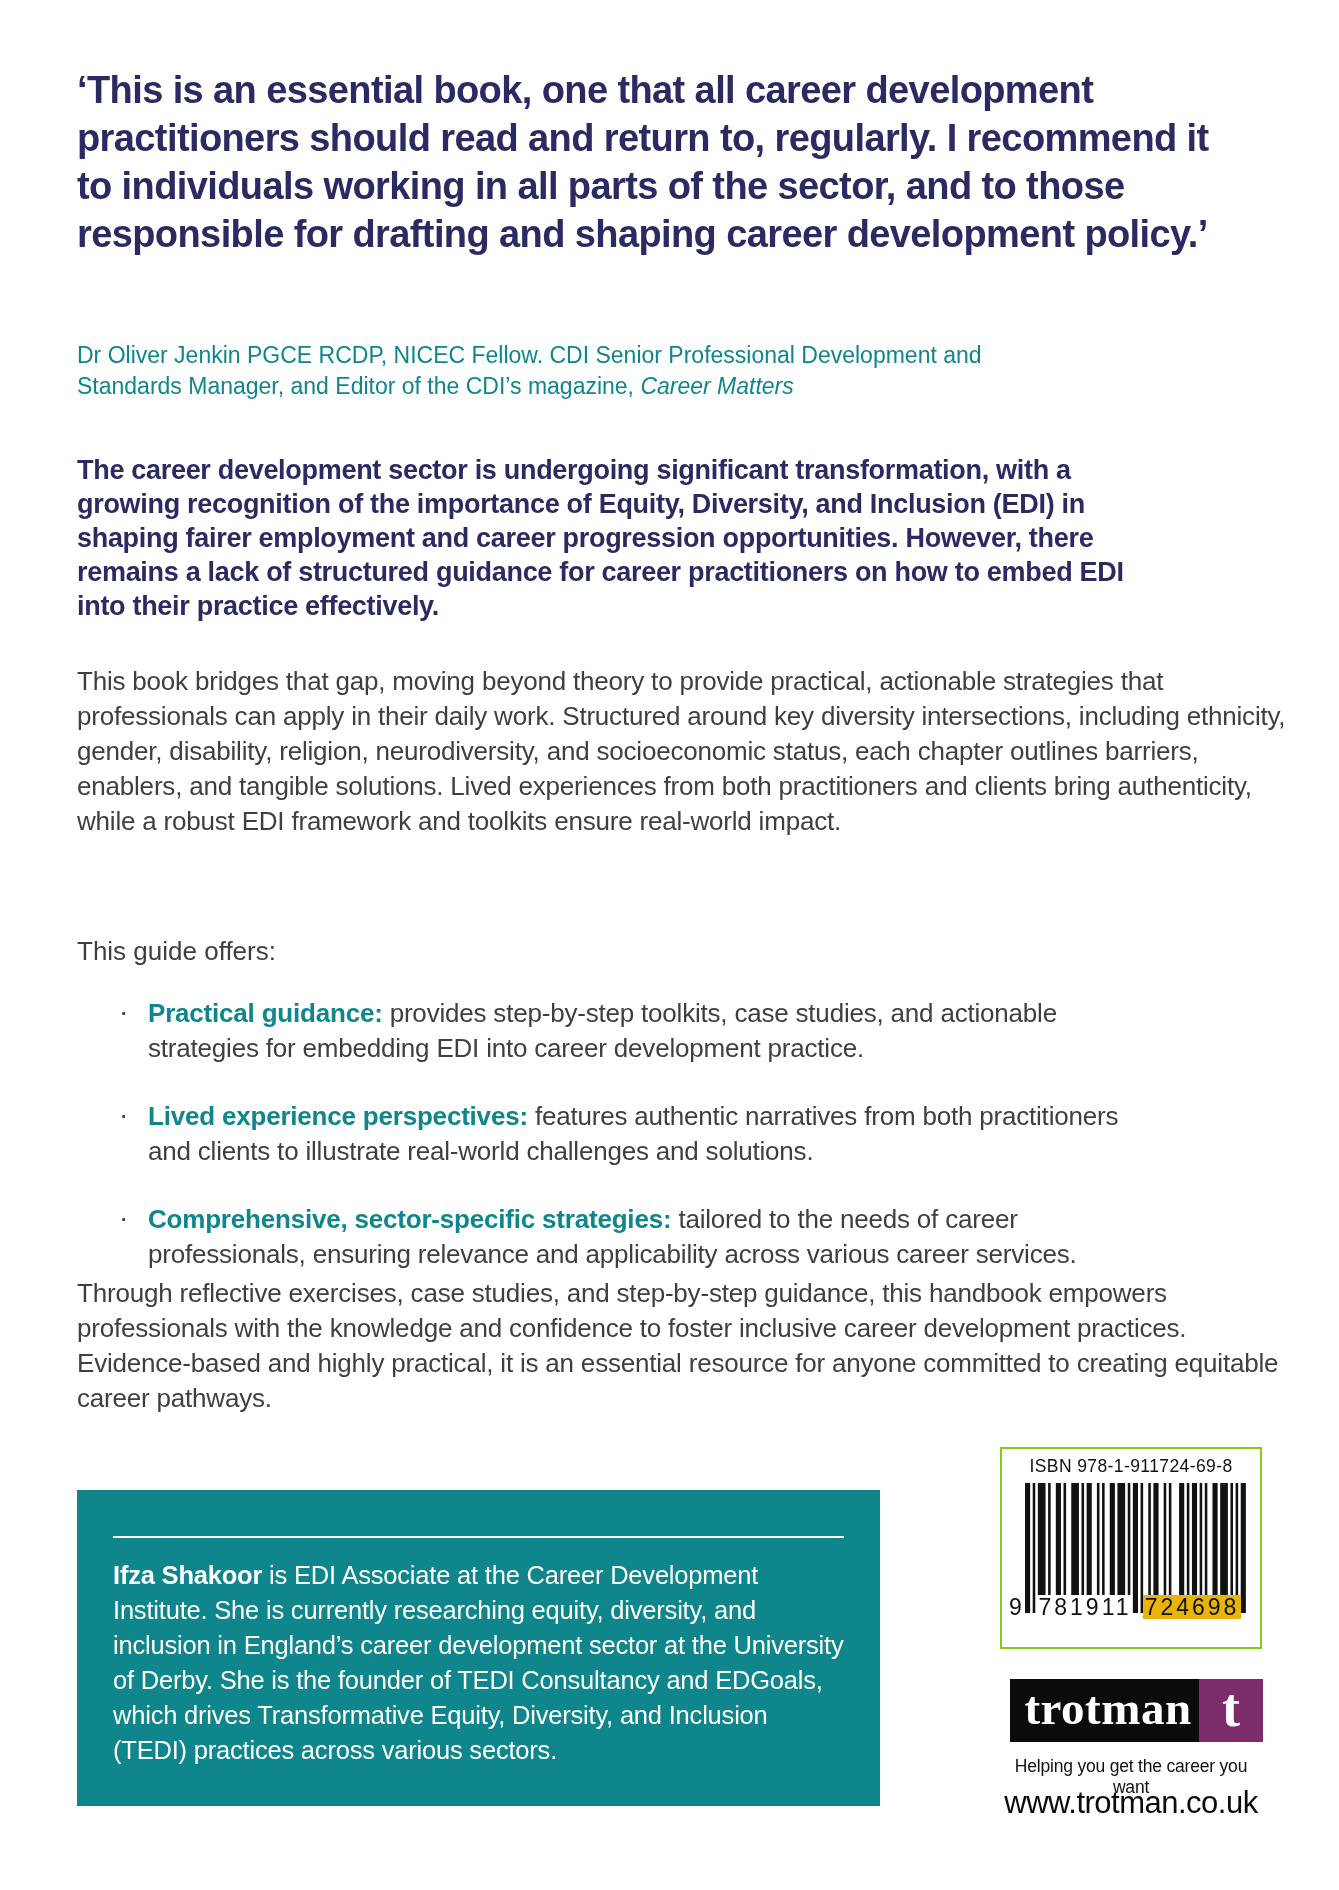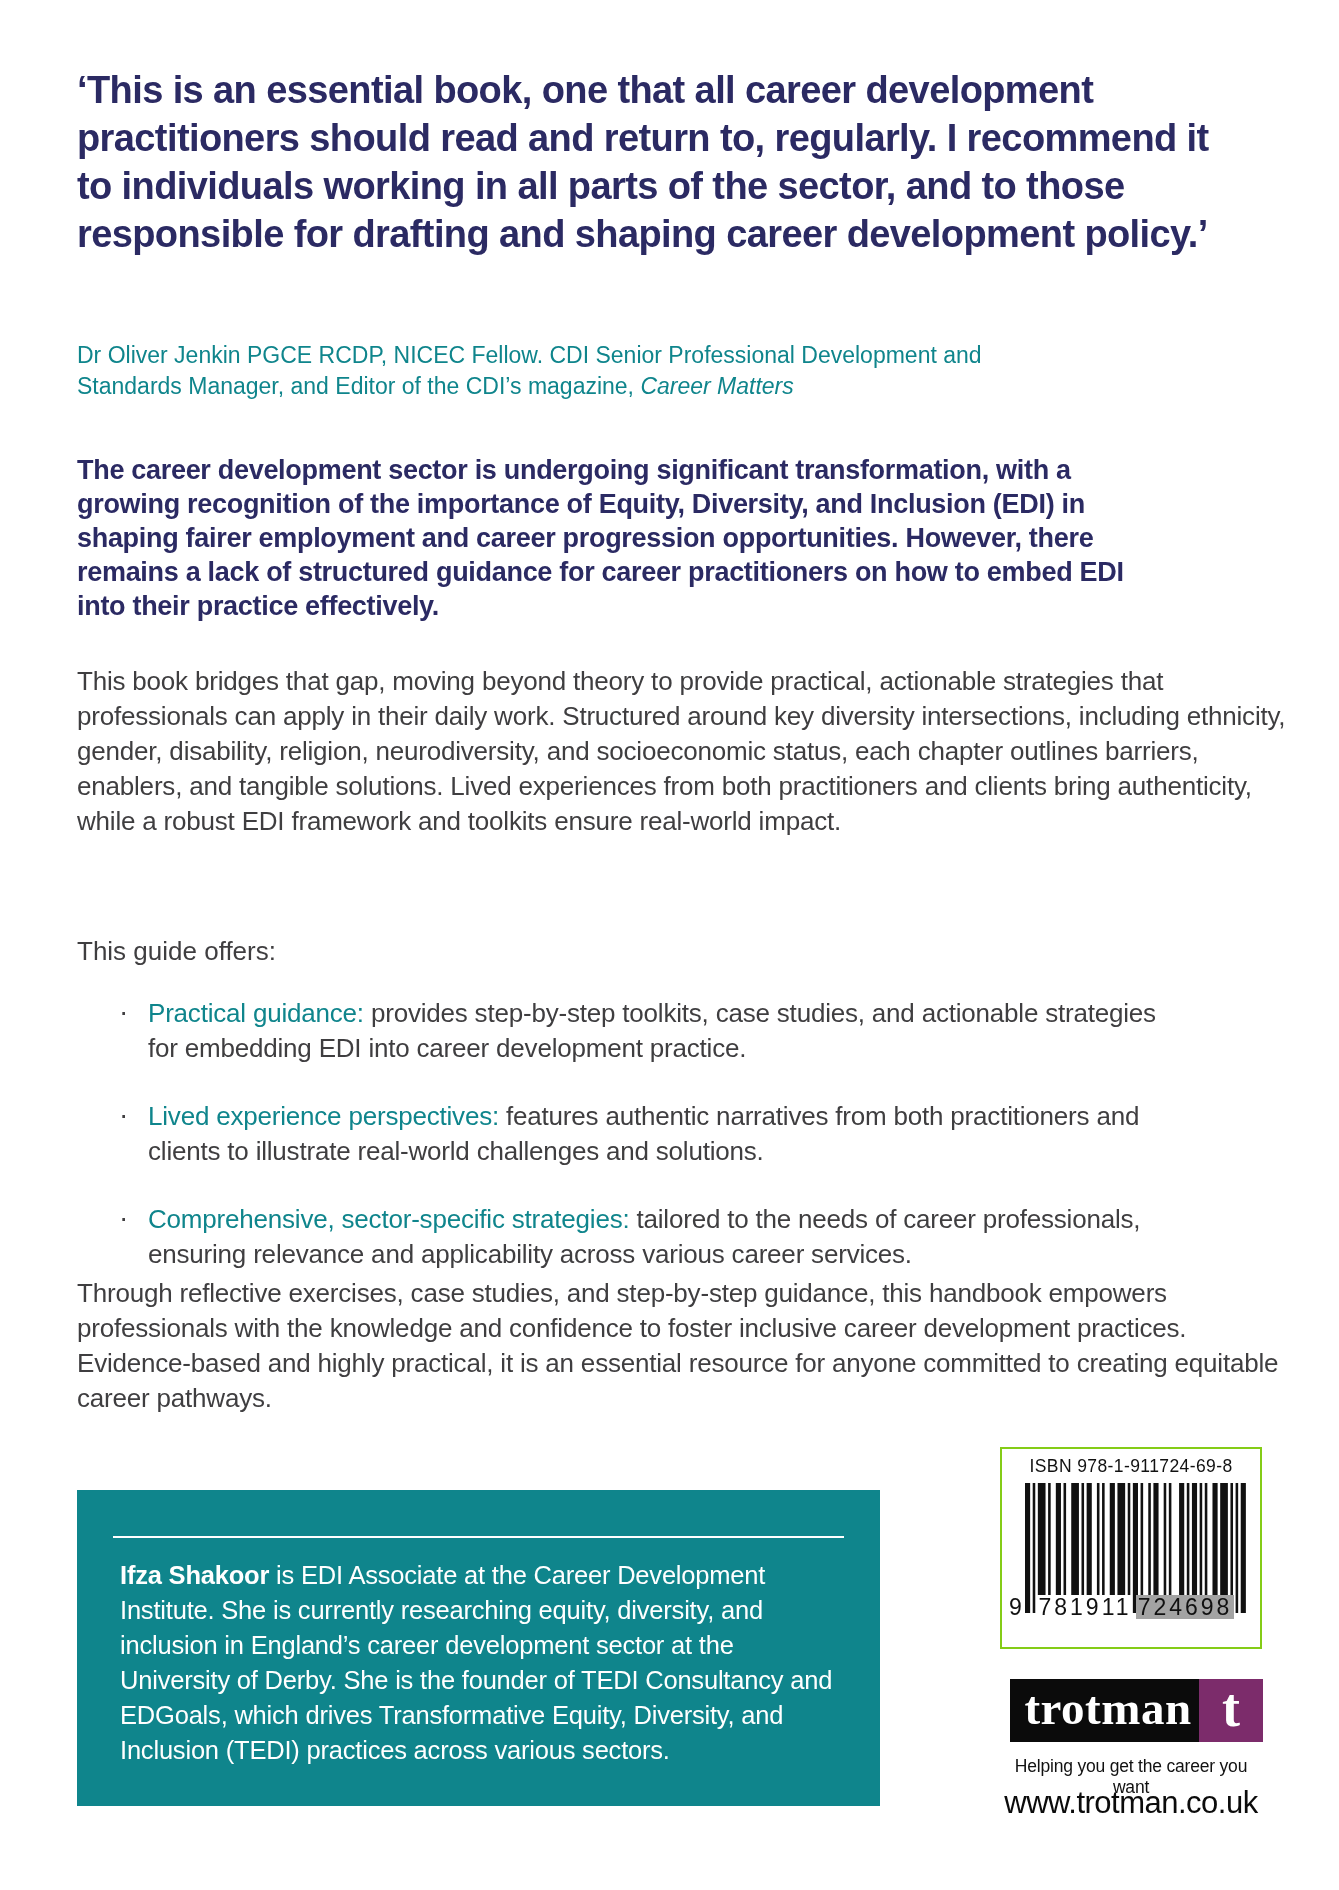--- a/index.html
+++ b/index.html
@@ -33,48 +33,48 @@
   .offers{
     position:absolute;left:77px;top:936px;
     font-size:26px;color:#3f3e40;
   }
   .bullets{position:absolute;left:77px;top:996px;width:1120px;list-style:none;margin:0;padding:0;}
   .bullet{
     position:relative;padding-left:71px;margin:0 0 33px 0;width:1010px;
     font-size:26px;line-height:35px;color:#3f3e40;letter-spacing:-0.2px;
   }
   .bullet .marker{position:absolute;left:42px;top:-2px;color:#3f3e40;font-size:28px;}
-  .lead{color:#0f858c;font-weight:normal;}
+  .lead{color:#0f858c;font-weight:bold;}
   .closing{
     position:absolute;left:77px;top:1276px;width:1215px;
     font-size:26px;line-height:35px;color:#3f3e40;letter-spacing:-0.2px;
   }
   
   .about{
     position:absolute;left:77px;top:1490px;width:803px;height:316px;
     background:#0f858c;color:#ffffff;box-sizing:border-box;padding:30px 36px 0 36px;
   }
   .about h2{margin:0;font-size:29px;font-weight:bold;letter-spacing:-0.3px;}
   .about .rule{border:none;border-top:2px solid #ffffff;margin:16px 0 20px 0;}
-  .about p{margin:7px;font-size:25.5px;line-height:35px;letter-spacing:-0.2px;}
+  .about p{margin:0;font-size:25.5px;line-height:35px;letter-spacing:-0.2px;}
   .about .author{font-weight:bold;}
   
   .isbn{
     position:absolute;left:1000px;top:1447px;width:262px;height:202px;
     border:2px solid #84cc16;box-sizing:border-box;background:#ffffff;
     text-align:center;padding-top:7px;
   }
   .isbn .label{font-size:17.5px;color:#111;letter-spacing:0.4px;}
   .ean{position:relative;width:240px;height:138px;margin:6px auto 0 auto;}
   .ean svg{position:absolute;left:14px;top:0;}
   .ean svg rect{fill:#111;}
   .ean .dg{position:absolute;bottom:2px;font-size:23px;color:#111;letter-spacing:3px;line-height:24px;}
   .ean .d9{left:-2px;}
   .ean .g1{left:27px;width:94px;background:#fff;text-align:center;}
-  .ean .g2{left:125px;width:98px;background:#a3a3a3;}
+  .ean .g2{left:132px;width:98px;background:#eab308;}
   
   .logo{position:absolute;left:998px;top:1679px;width:265px;height:63px;}
   .logo .word{
     position:absolute;left:12px;top:0;width:196px;height:63px;background:#0b0b0b;
     color:#fff;font-family:"Liberation Serif",serif;font-size:47px;font-weight:bold;
     display:flex;align-items:center;justify-content:center;padding-bottom:5px;box-sizing:border-box;
     letter-spacing:0.5px;
   }
   .logo .sq{
     position:absolute;right:0;top:0;width:64px;height:63px;background:#7c2c6b;

